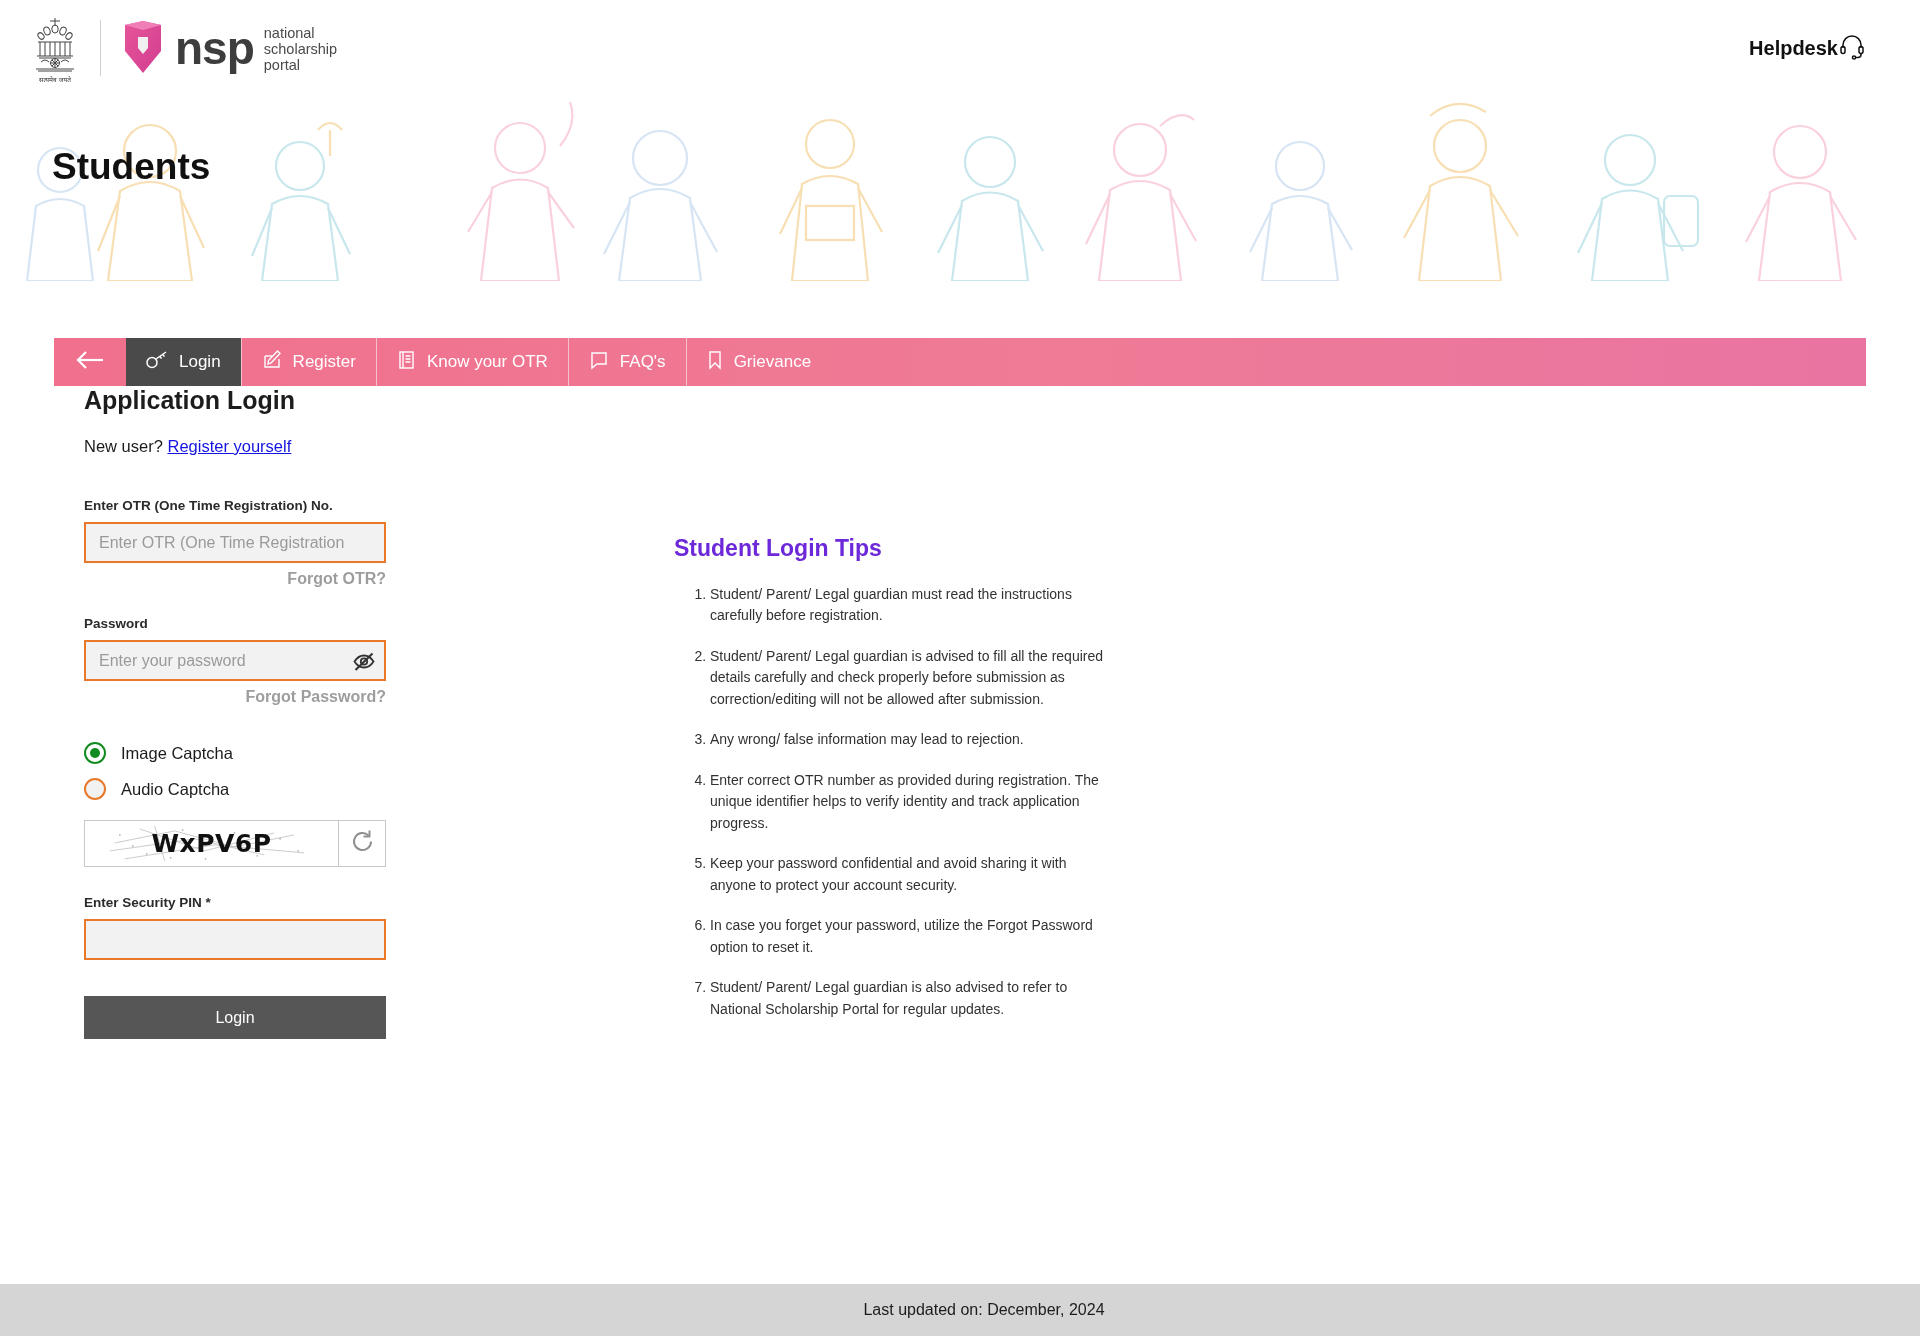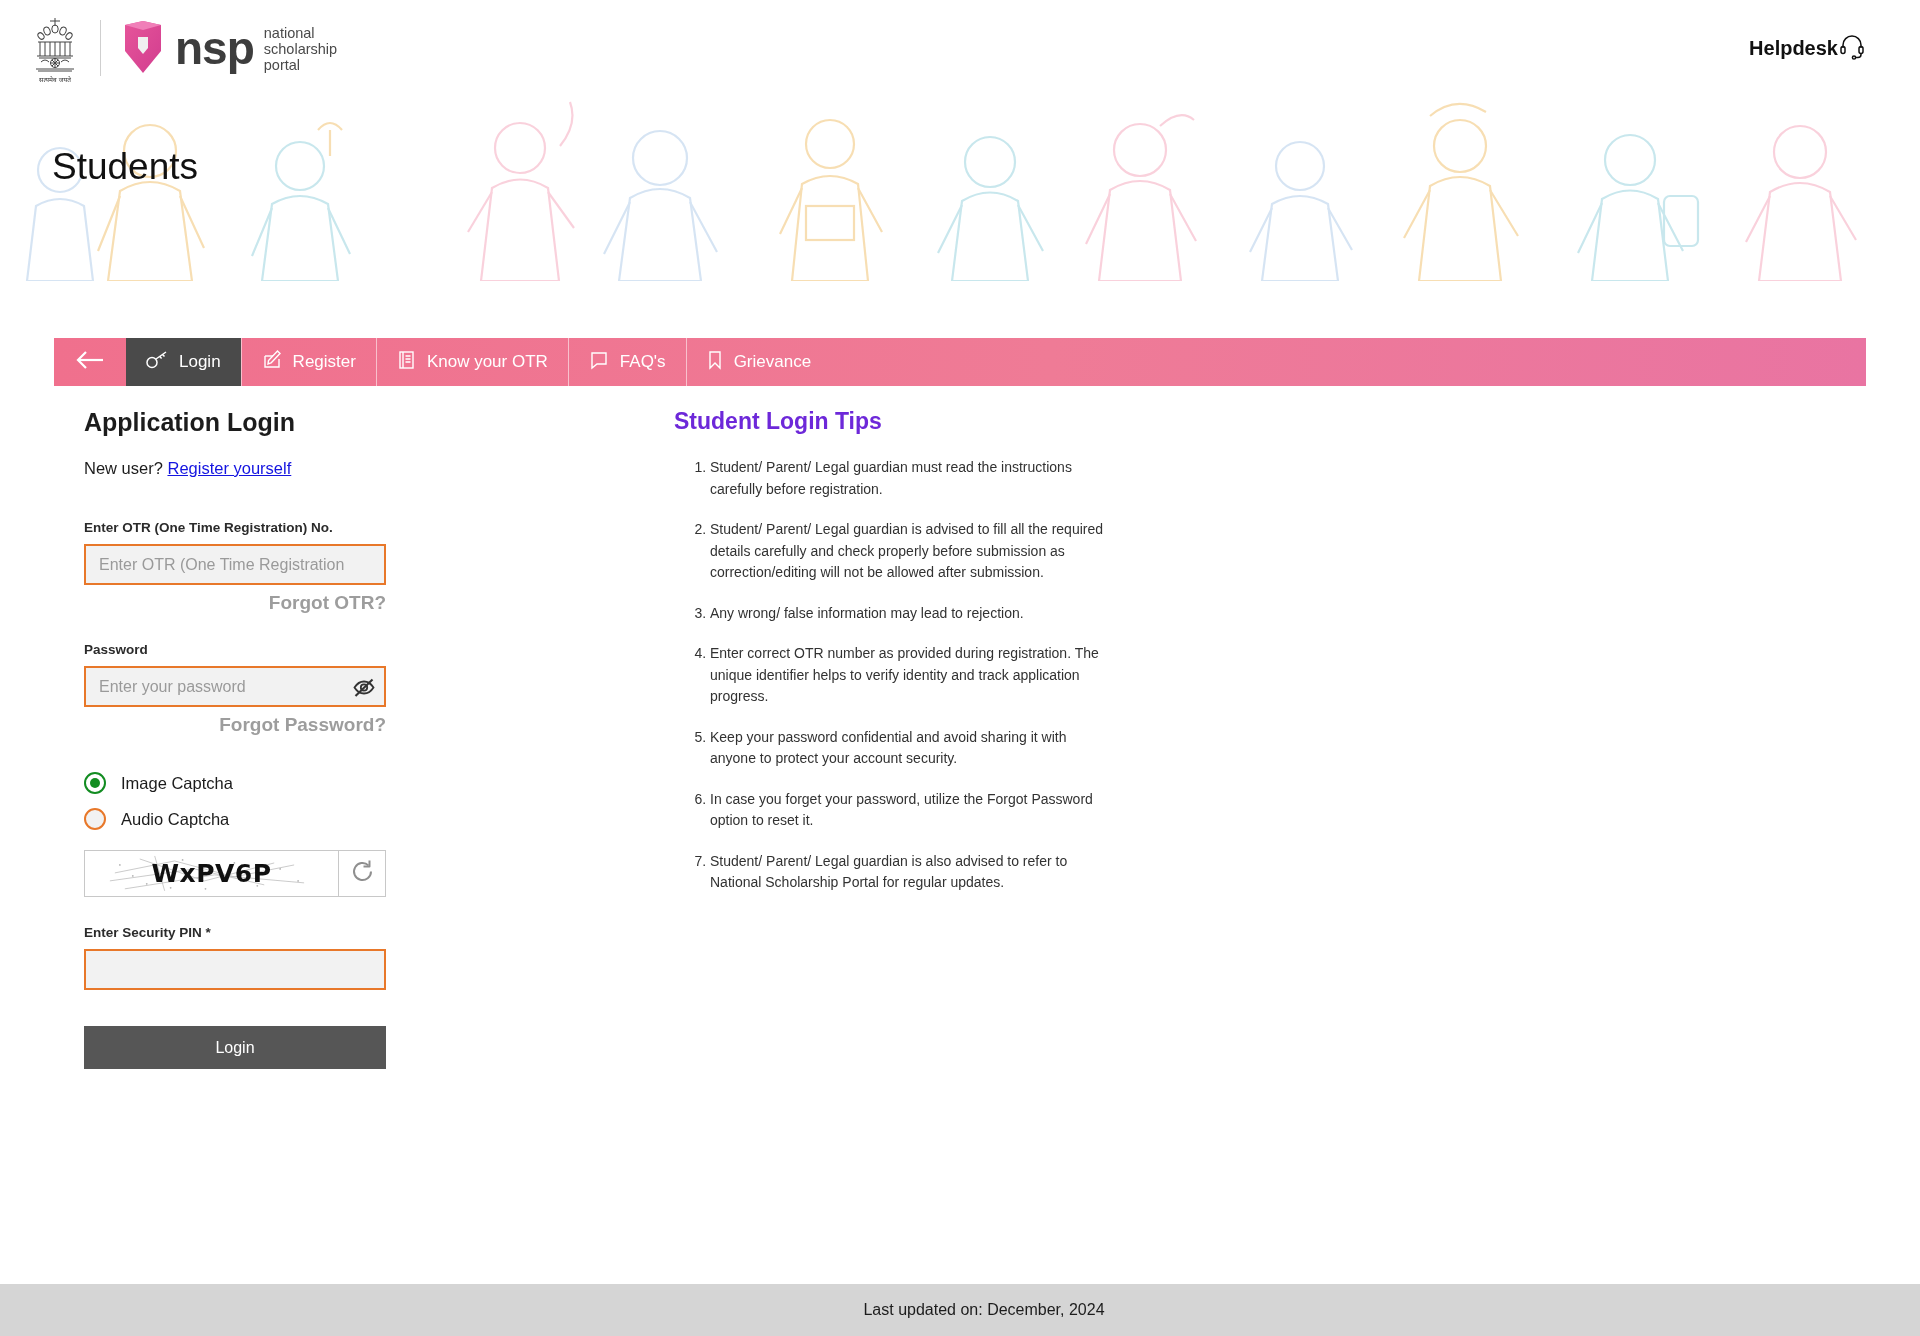--- a/index.html
+++ b/index.html
@@ -52,21 +52,21 @@
   .banner {
     position: relative;
     height: 185px;
     background: #ffffff;
     overflow: hidden;
   }
   .banner svg { position: absolute; inset: 0; width: 100%; height: 100%; }
   .banner-title {
     position: absolute;
     left: 52px; top: 50px;
-    font-size: 37px; font-weight: 400; color: #111;
+    font-size: 37px; font-weight: 700; color: #111;
     z-index: 3;
   }
 
   
   .navstrip {
     position: absolute;
     left: 54px; right: 54px;
     top: 338px;
     height: 48px;
     background: linear-gradient(90deg,#f0708d 0%, #ef7b96 55%, #e974a2 100%);
@@ -88,23 +88,24 @@
   .nav-item:first-of-type { border-left: none; }
   .nav-item.active {
     background: #4a4a4a;
     border-left: none;
   }
   .nav-item svg { flex: none; }
 
   
   .content {
     position: absolute;
-    top: 408px; left: 0; right: 0;
+    top: 386px; left: 0; right: 0;
     padding: 0 54px;
     display: flex;
+    align-items: flex-end;
   }
   .left-col { width: 620px; padding-left: 30px; }
   .right-col { flex: 1; padding-left: 0px; }
 
   h2.form-title {
     margin: 0 0 22px 0;
     font-size: 25px; font-weight: 700; color: #1c1c1c;
   }
   .newuser { font-size: 16.5px; color: #1c1c1c; margin-bottom: 42px; }
   .newuser a { color: #1414e0; text-decoration: underline; cursor: pointer; }
@@ -124,21 +125,21 @@
     outline: none;
   }
   .txt-input::placeholder { color: #9a9a9a; }
   .eye-btn {
     position: absolute; right: 10px; top: 9px;
     width: 24px; height: 24px; cursor: pointer;
     background: none; border: none; padding: 0;
   }
   .sub-link {
     width: 302px; text-align: right;
-    font-size: 19px; font-weight: 700; color: #9d9d9d;
+    font-size: 16px; font-weight: 700; color: #9d9d9d;
     margin-top: 7px; cursor: pointer;
   }
   .spacer-28 { height: 28px; }
 
   .radio-row { display: flex; align-items: center; gap: 15px; margin-bottom: 14px; cursor: pointer; }
   .radio {
     width: 22px; height: 22px; border-radius: 50%;
     display: flex; align-items: center; justify-content: center;
     flex: none;
   }

